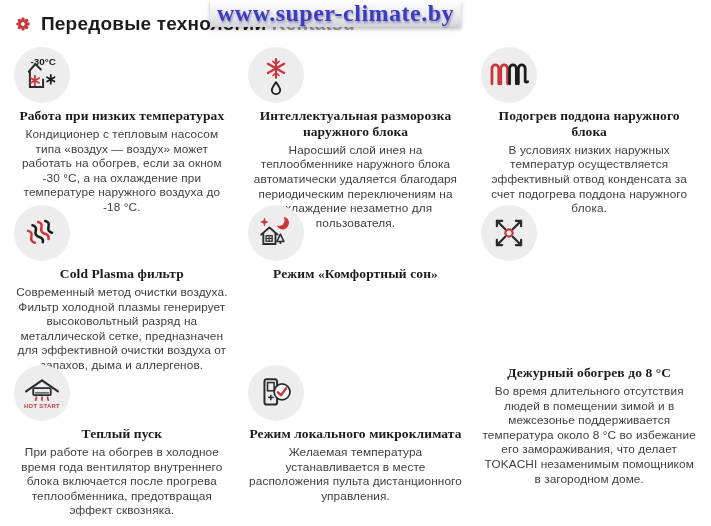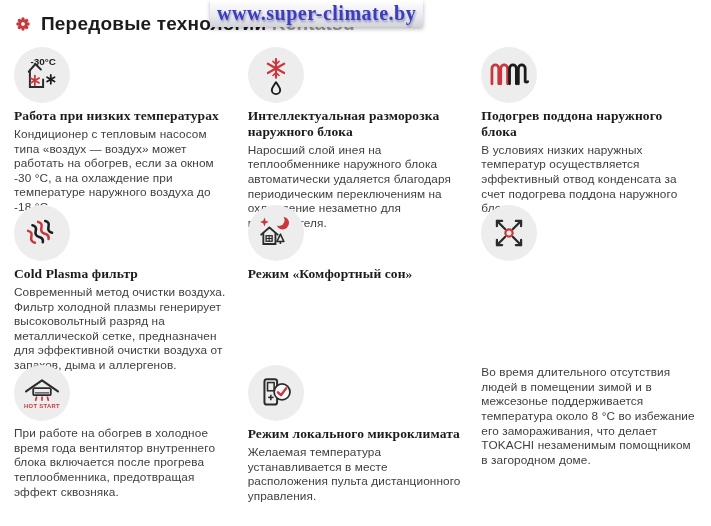--- a/index.html
+++ b/index.html
@@ -20,40 +20,40 @@
   .header-title{
     margin:0;font-size:19px;font-weight:bold;color:#1c1c1c;letter-spacing:.2px;
     white-space:nowrap;
   }
   .brand-part{color:#9b9b9b;}
   
   .watermark{
     position:absolute;left:210px;top:0;z-index:5;
     font-family:"Liberation Serif", serif;
     font-weight:bold;font-style:normal;
-    font-size:20px;line-height:26px;
+    font-size:24px;line-height:26px;
     color:#3c3cbe;
     background:linear-gradient(180deg,#ffffff 0%,#ececf1 55%,#d2d2da 100%);
     padding:0 7px 1px 7px;
     text-shadow:1px 2px 2px rgba(90,90,150,.55);
     box-shadow:0 2px 4px rgba(0,0,0,.28);
     letter-spacing:.5px;
     text-decoration:none;
     cursor:pointer;
   }
   
   .grid{
     margin:8px 14px 0 14px;
     display:grid;
     grid-template-columns:repeat(3,1fr);
     grid-template-rows:150px 152px auto;
     column-gap:18px;
     row-gap:8px;
   }
-  .card{min-width:0;}
+  .card{min-width:0;text-align:center;}
   .icon-circle{
     width:56px;height:56px;border-radius:50%;
     background:#ededed;
     display:flex;align-items:center;justify-content:center;
     margin-bottom:5px;
   }
   .icon-circle svg{display:block;}
   .card-title{
     margin:0 0 3px 0;
     font-size:13.5px;font-weight:bold;color:#1b1b1b;
@@ -205,36 +205,38 @@
           <rect x="12" y="15.5" width="16" height="6.5" rx="1.2" fill="none" stroke="#2b2b2b" stroke-width="1.6"></rect>
           <line x1="13.5" y1="19.9" x2="26.5" y2="19.9" stroke="#2b2b2b" stroke-width="1"></line>
           <g stroke="#c9363c" stroke-width="1.5" stroke-linecap="round">
             <line x1="15" y1="23.8" x2="14.3" y2="26.6"></line>
             <line x1="20" y1="23.8" x2="20" y2="26.6"></line>
             <line x1="25" y1="23.8" x2="25.7" y2="26.6"></line>
           </g>
           <text x="20" y="33.5" font-size="5.3" font-weight="bold" fill="#c9363c" text-anchor="middle" letter-spacing="0.3">HOT START</text>
         </svg>
       </div>
+      <h3 class="card-title">Теплый пуск</h3>
       <p class="card-desc">При работе на обогрев в холодное время года вентилятор внутреннего блока включается после прогрева теплообменника, предотвращая эффект сквозняка.</p>
     </div>
 
     <div class="card">
       <div class="icon-circle">
         <svg width="44" height="44" viewBox="0 0 40 40">
           <rect x="9.5" y="7.5" width="11.5" height="23" rx="2.2" fill="none" stroke="#2b2b2b" stroke-width="1.8"></rect>
           <rect x="12.3" y="10.5" width="6" height="7.5" fill="none" stroke="#2b2b2b" stroke-width="1.4"></rect>
           <line x1="15.3" y1="21.5" x2="15.3" y2="26.5" stroke="#2b2b2b" stroke-width="1.4"></line>
           <line x1="12.8" y1="24" x2="17.8" y2="24" stroke="#2b2b2b" stroke-width="1.4"></line>
           <circle cx="25.5" cy="19" r="7.2" fill="#fbfbfb" stroke="#2b2b2b" stroke-width="1.6"></circle>
           <polyline points="21.8,19.4 24.5,22 29.2,15.8" fill="none" stroke="#c9363c" stroke-width="2.2" stroke-linecap="round" stroke-linejoin="round"></polyline>
         </svg>
       </div>
       <h3 class="card-title">Режим локального микроклимата</h3>
       <p class="card-desc">Желаемая температура устанавливается в месте расположения пульта дистанционного управления.</p>
     </div>
 
     <div class="card">
+      <h3 class="card-title">Дежурный обогрев до 8 °C</h3>
       <p class="card-desc">Во время длительного отсутствия людей в помещении зимой и в межсезонье поддерживается температура около 8 °C во избежание его замораживания, что делает TOKACHI незаменимым помощником в загородном доме.</p>
     </div>
 
   </div>
 </div>
 
 </body></html>

